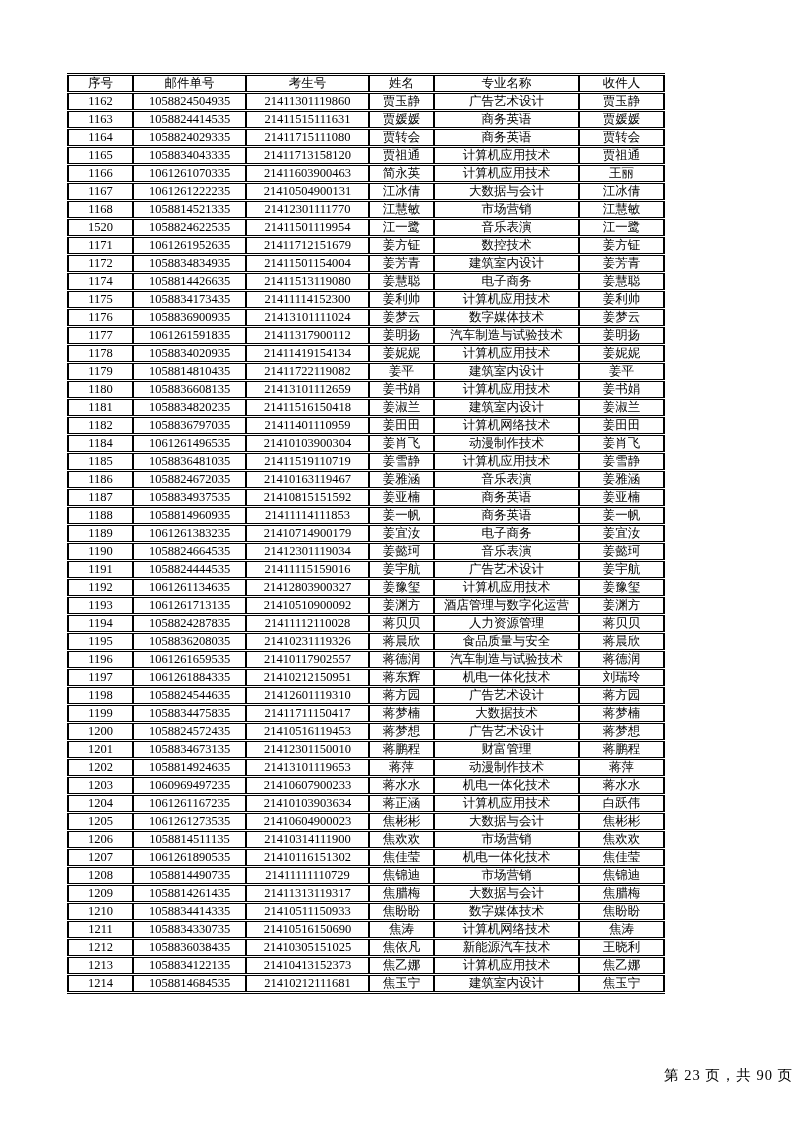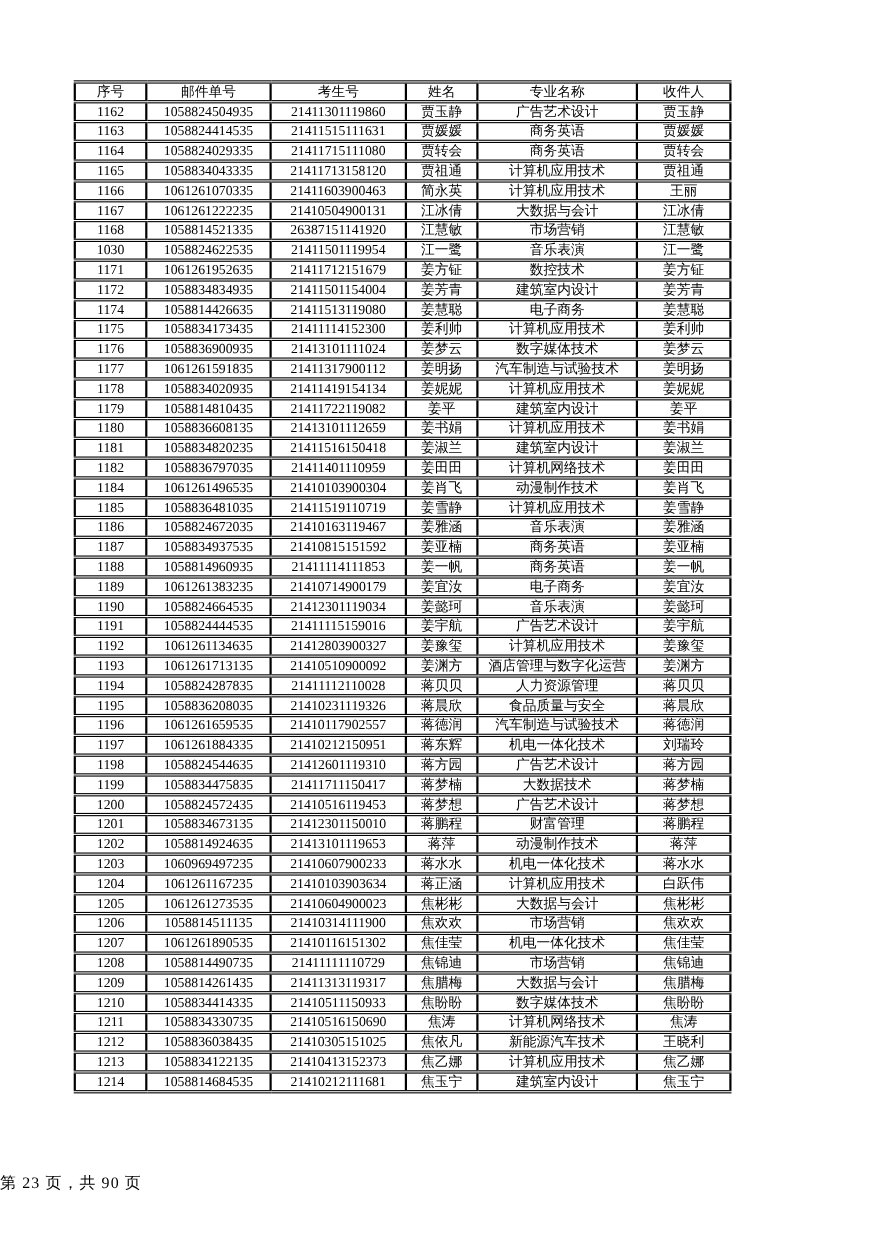--- a/index.html
+++ b/index.html
@@ -50,21 +50,21 @@
   col.c-mail    { width: 113px; }
   col.c-cand    { width: 123px; }
   col.c-name    { width: 65px; }
   col.c-major   { width: 145px; }
   col.c-recip   { width: 85px; }
   .page-footer {
     position: absolute;
     left: 0;
     top: 1066px;
     width: 793px;
-    text-align: left;
+    text-align: right;
     font-size: 14.5px;
     letter-spacing: 1px;
     color: #000000;
   }
 </style>
 </head>
 <body>
 
 <div class="page">
   <table class="roster">
@@ -131,27 +131,27 @@
           <td>1167</td>
           <td>1061261222235</td>
           <td>21410504900131</td>
           <td>江冰倩</td>
           <td>大数据与会计</td>
           <td>江冰倩</td>
         </tr>
         <tr>
           <td>1168</td>
           <td>1058814521335</td>
-          <td>26387151141920</td>
+          <td>21412301111770</td>
           <td>江慧敏</td>
           <td>市场营销</td>
           <td>江慧敏</td>
         </tr>
         <tr>
-          <td>1030</td>
+          <td>1520</td>
           <td>1058824622535</td>
           <td>21411501119954</td>
           <td>江一鹭</td>
           <td>音乐表演</td>
           <td>江一鹭</td>
         </tr>
         <tr>
           <td>1171</td>
           <td>1061261952635</td>
           <td>21411712151679</td>

